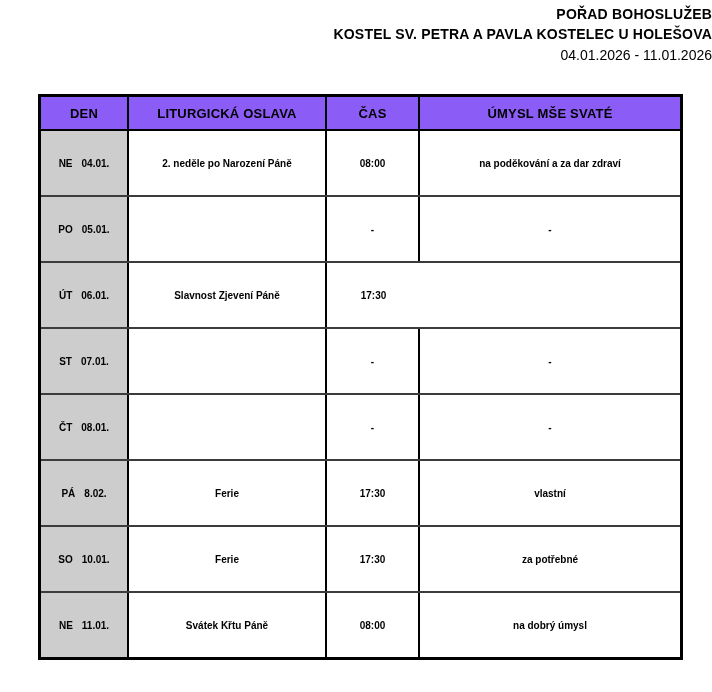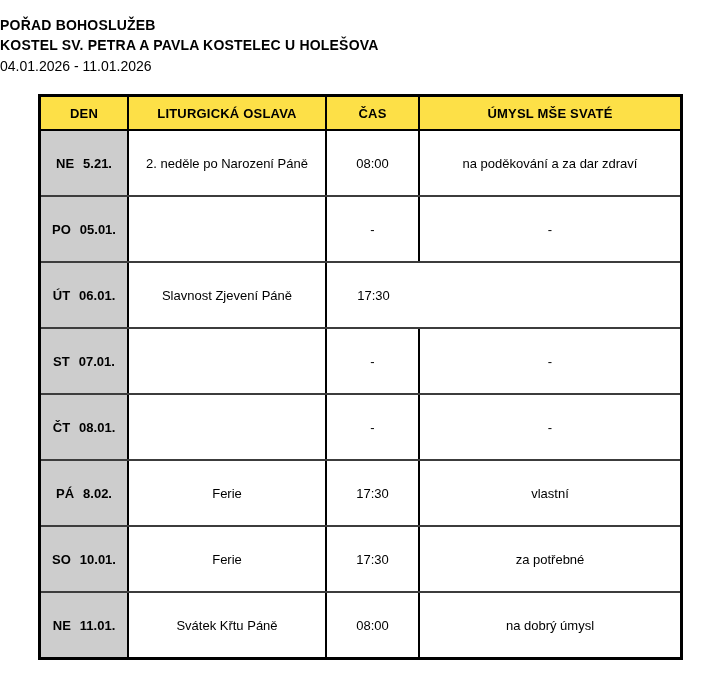--- a/index.html
+++ b/index.html
@@ -12,22 +12,22 @@
     color: #000000;
     -webkit-font-smoothing: antialiased;
   }
   .page {
     position: relative;
     width: 712px;
     height: 692px;
     overflow: hidden;
   }
   .titles {
-    text-align: left;
-    padding-top: 15px;
+    text-align: right;
+    padding-top: 4px;
     line-height: 20px;
   }
   .title-main {
     font-size: 14px;
     font-weight: bold;
     letter-spacing: 0.2px;
   }
   .title-sub {
     font-size: 14px;
     font-weight: bold;
@@ -54,35 +54,35 @@
   .tr:last-child { border-bottom: none; }
   .tr.head {
     border-bottom: 2px solid #000000;
   }
   .td {
     display: flex;
     align-items: center;
     justify-content: center;
     text-align: center;
     border-right: 2px solid #000000;
-    font-size: 13px;
+    font-size: 10px;
     padding: 18px 6px;
     box-sizing: border-box;
     background: #ffffff;
   }
   .td:last-child { border-right: none; }
   .head .td {
     height: 19px;
     font-weight: bold;
     font-size: 13px;
-    background: #fde047;
+    background: #8b5cf6;
     padding: 16px 4px;
     letter-spacing: 0.2px;
   }
-  .body-row .td { height: 64px; }
+  .body-row .td { height: 64px; font-weight: bold; }
   .td.day {
     background: #cdcdcd;
     font-weight: bold;
     gap: 9px;
   }
   .td.celebration { line-height: 17px; }
 </style>
 </head>
 <body>
 
@@ -99,21 +99,21 @@
     <div class="tr head">
       <div class="td">DEN</div>
       <div class="td">LITURGICKÁ OSLAVA</div>
       <div class="td">ČAS</div>
       <div class="td">ÚMYSL MŠE SVATÉ</div>
     </div>
 
     <div class="tr body-row">
       <div class="td day">
         <span>NE</span>
-          <span>5.21.</span>
+          <span>04.01.</span>
       </div>
       <div class="td celebration">2. neděle po Narození Páně</div>
       <div class="td">08:00</div>
       <div class="td">na poděkování a za dar zdraví</div>
     </div>
 
     <div class="tr body-row">
       <div class="td day">
         <span>PO</span>
           <span>05.01.</span>

